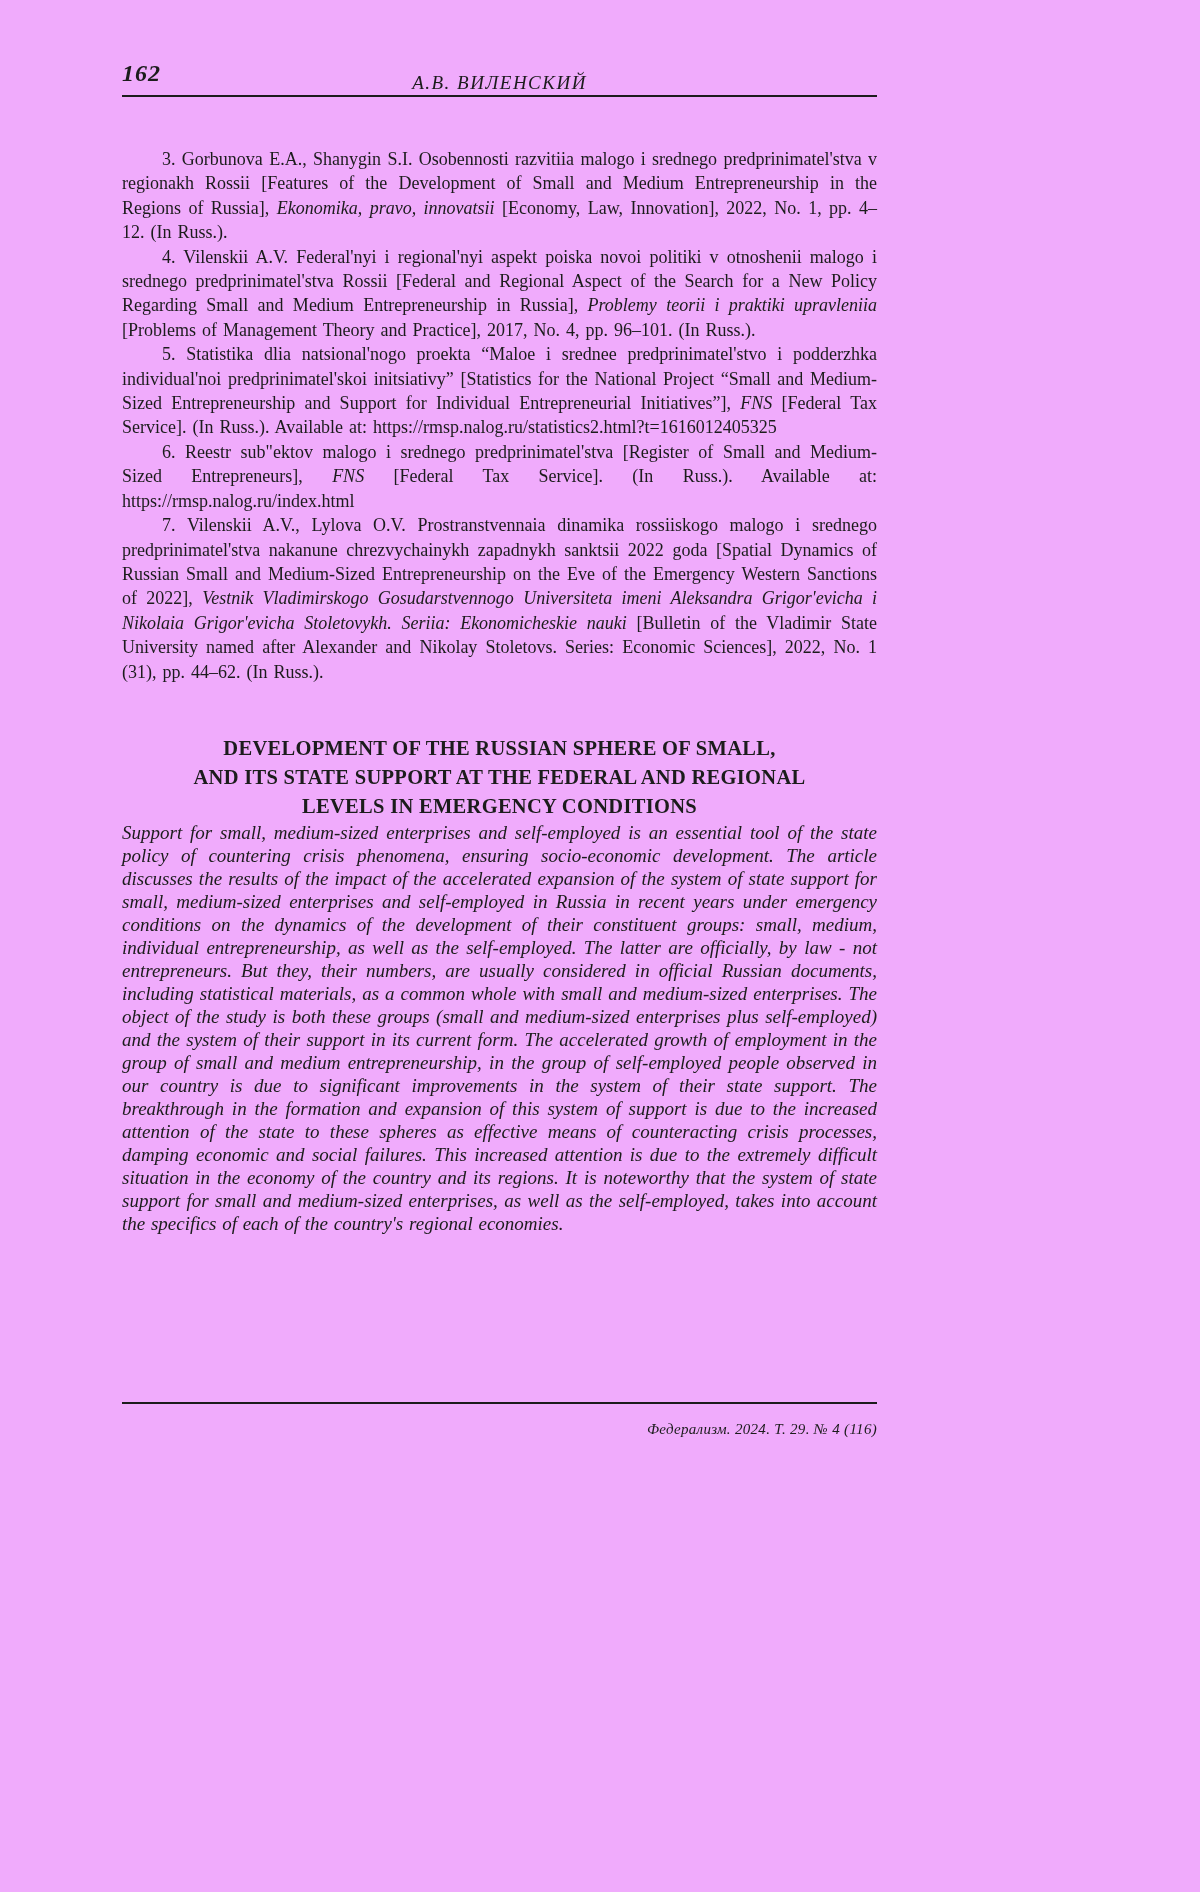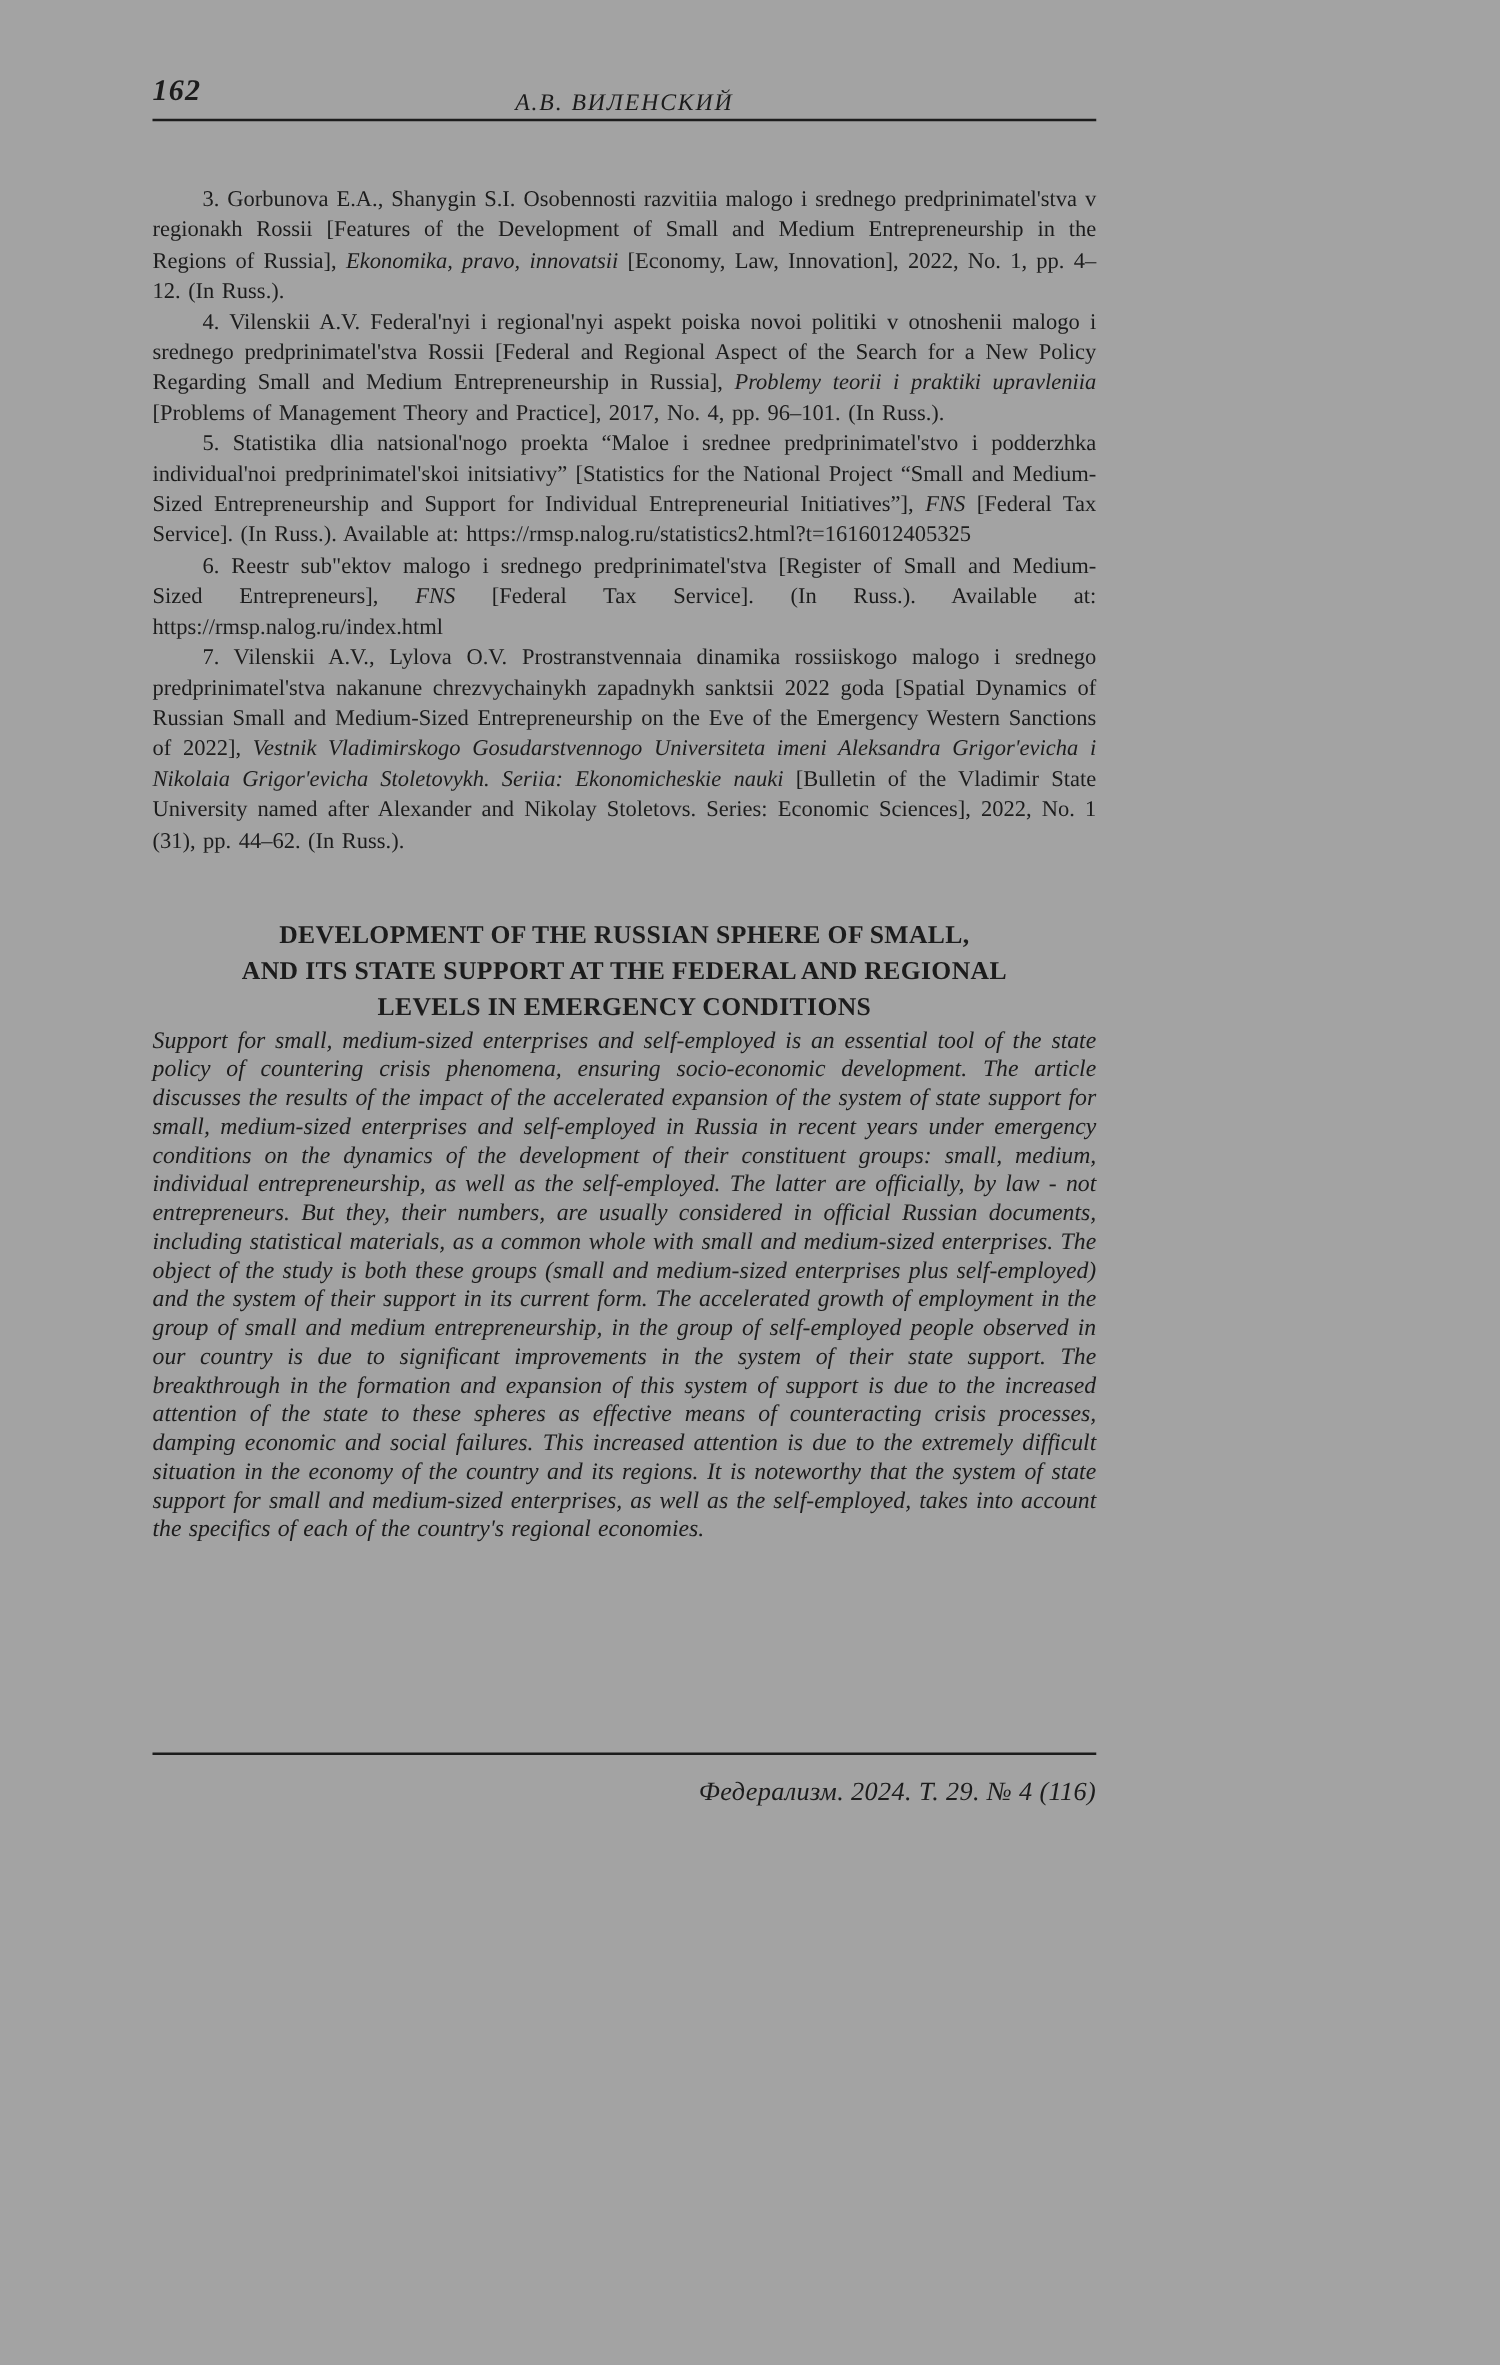--- a/index.html
+++ b/index.html
@@ -2,21 +2,21 @@
 <html><head>
 <meta charset="utf-8">
 <style>
   * { margin: 0; padding: 0; box-sizing: border-box; }
   html, body { background: #e9e9e9; }
   body { font-family: "Liberation Serif", "DejaVu Serif", serif; }
   .page {
     position: relative;
     width: 1200px;
     height: 1892px;
-    background: #a3a3a3;
+    background: #f0abfc;
     color: #1c1c1c;
     margin: 0 auto;
     overflow: hidden;
   }
   .content {
     position: absolute;
     left: 122px;
     top: 0;
     width: 755px;
   }
@@ -70,21 +70,21 @@
   .page-footer {
     position: absolute;
     left: 122px;
     top: 1402px;
     width: 755px;
   }
   .journal-citation {
     margin-top: 17px;
     text-align: right;
     font-style: italic;
-    font-size: 21px;
+    font-size: 15px;
     letter-spacing: 0.3px;
   }
 </style>
 </head>
 <body>
 
 <div class="page">
   <div class="content">
 
     <header class="page-header">

